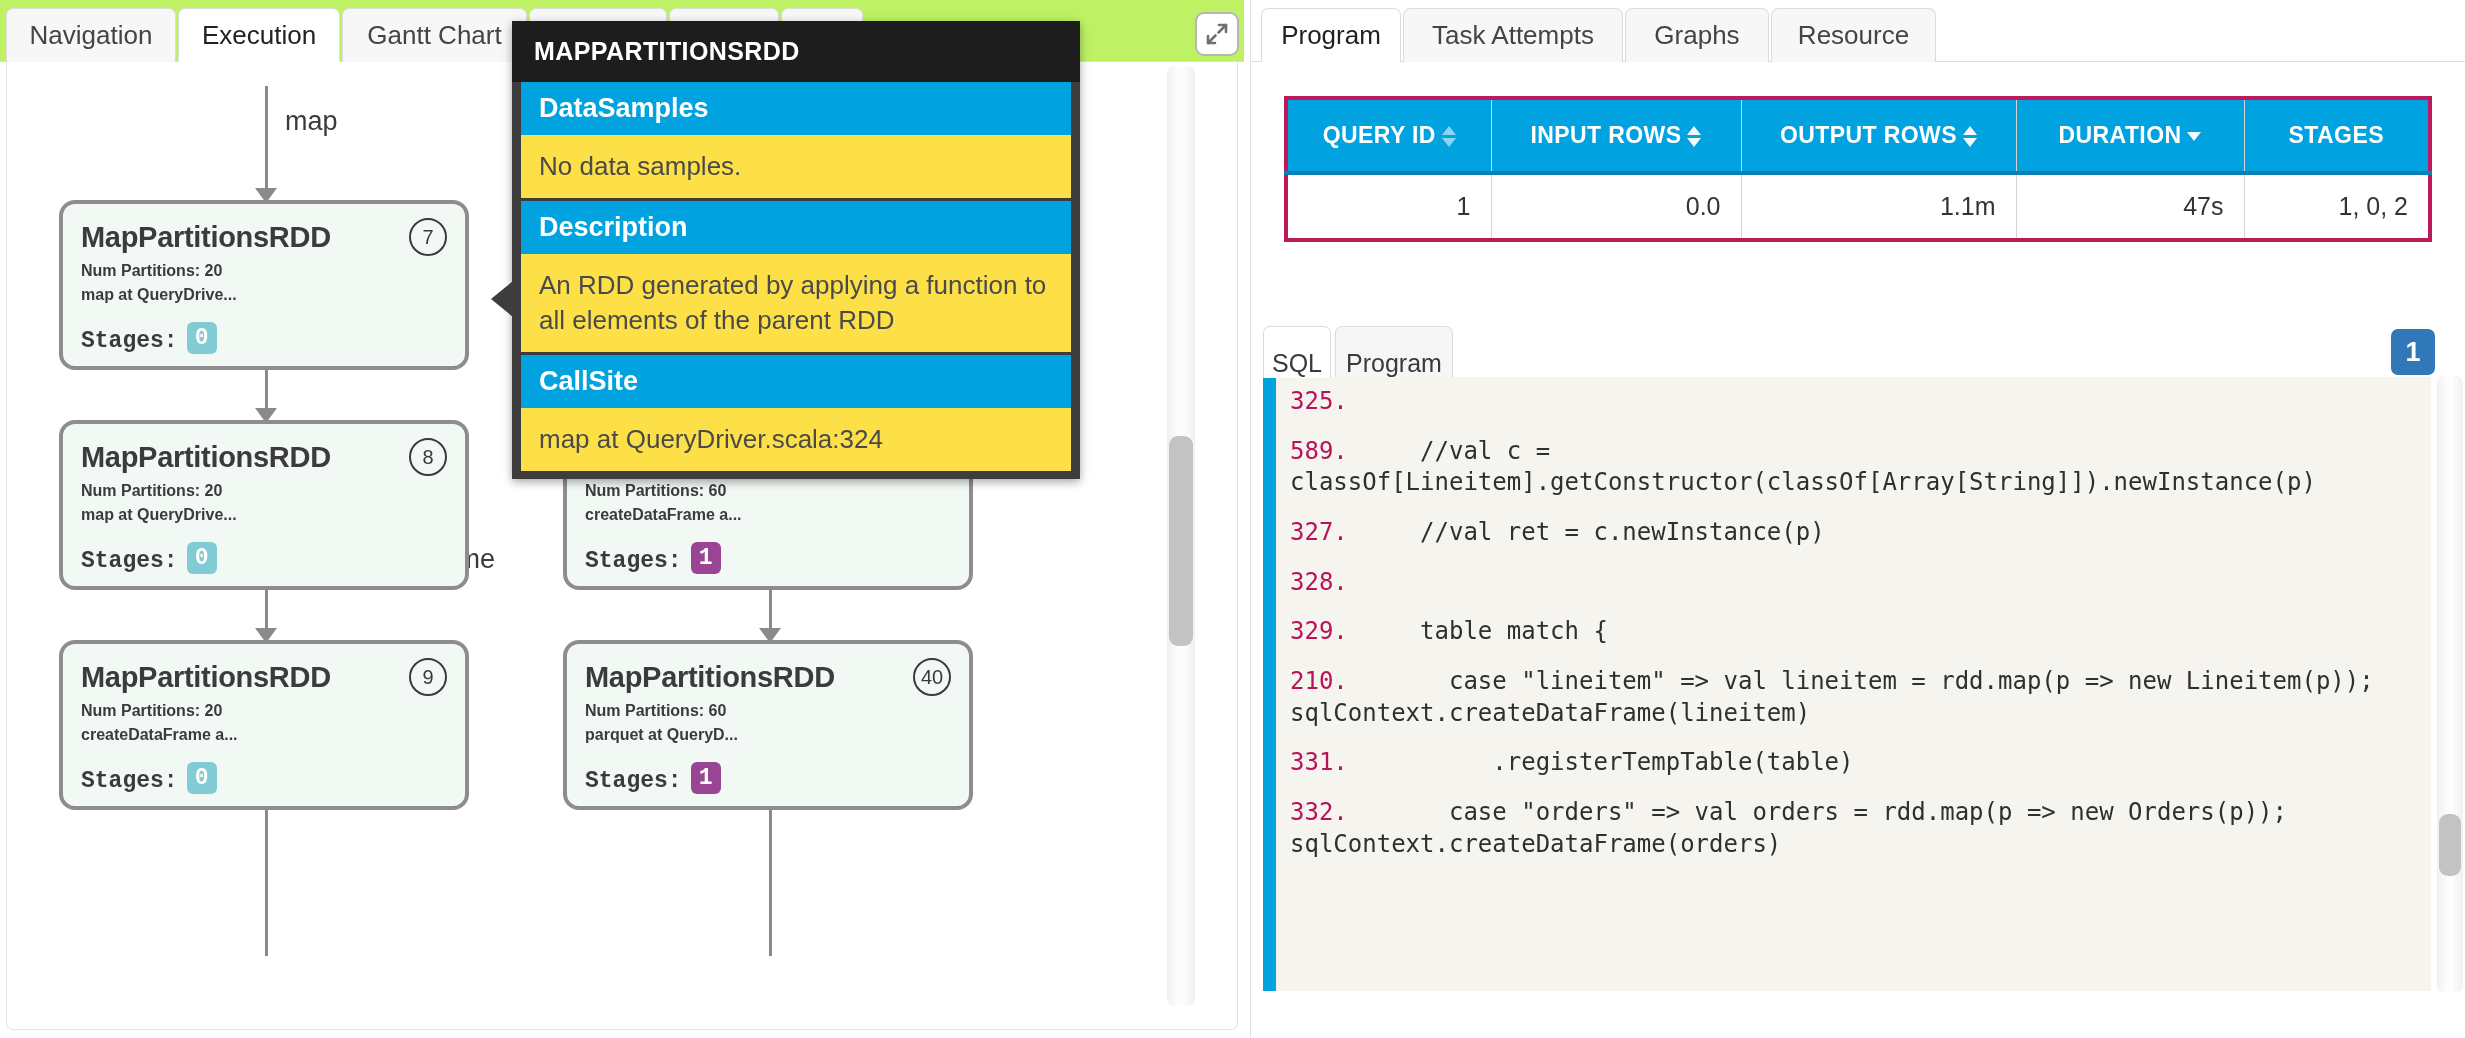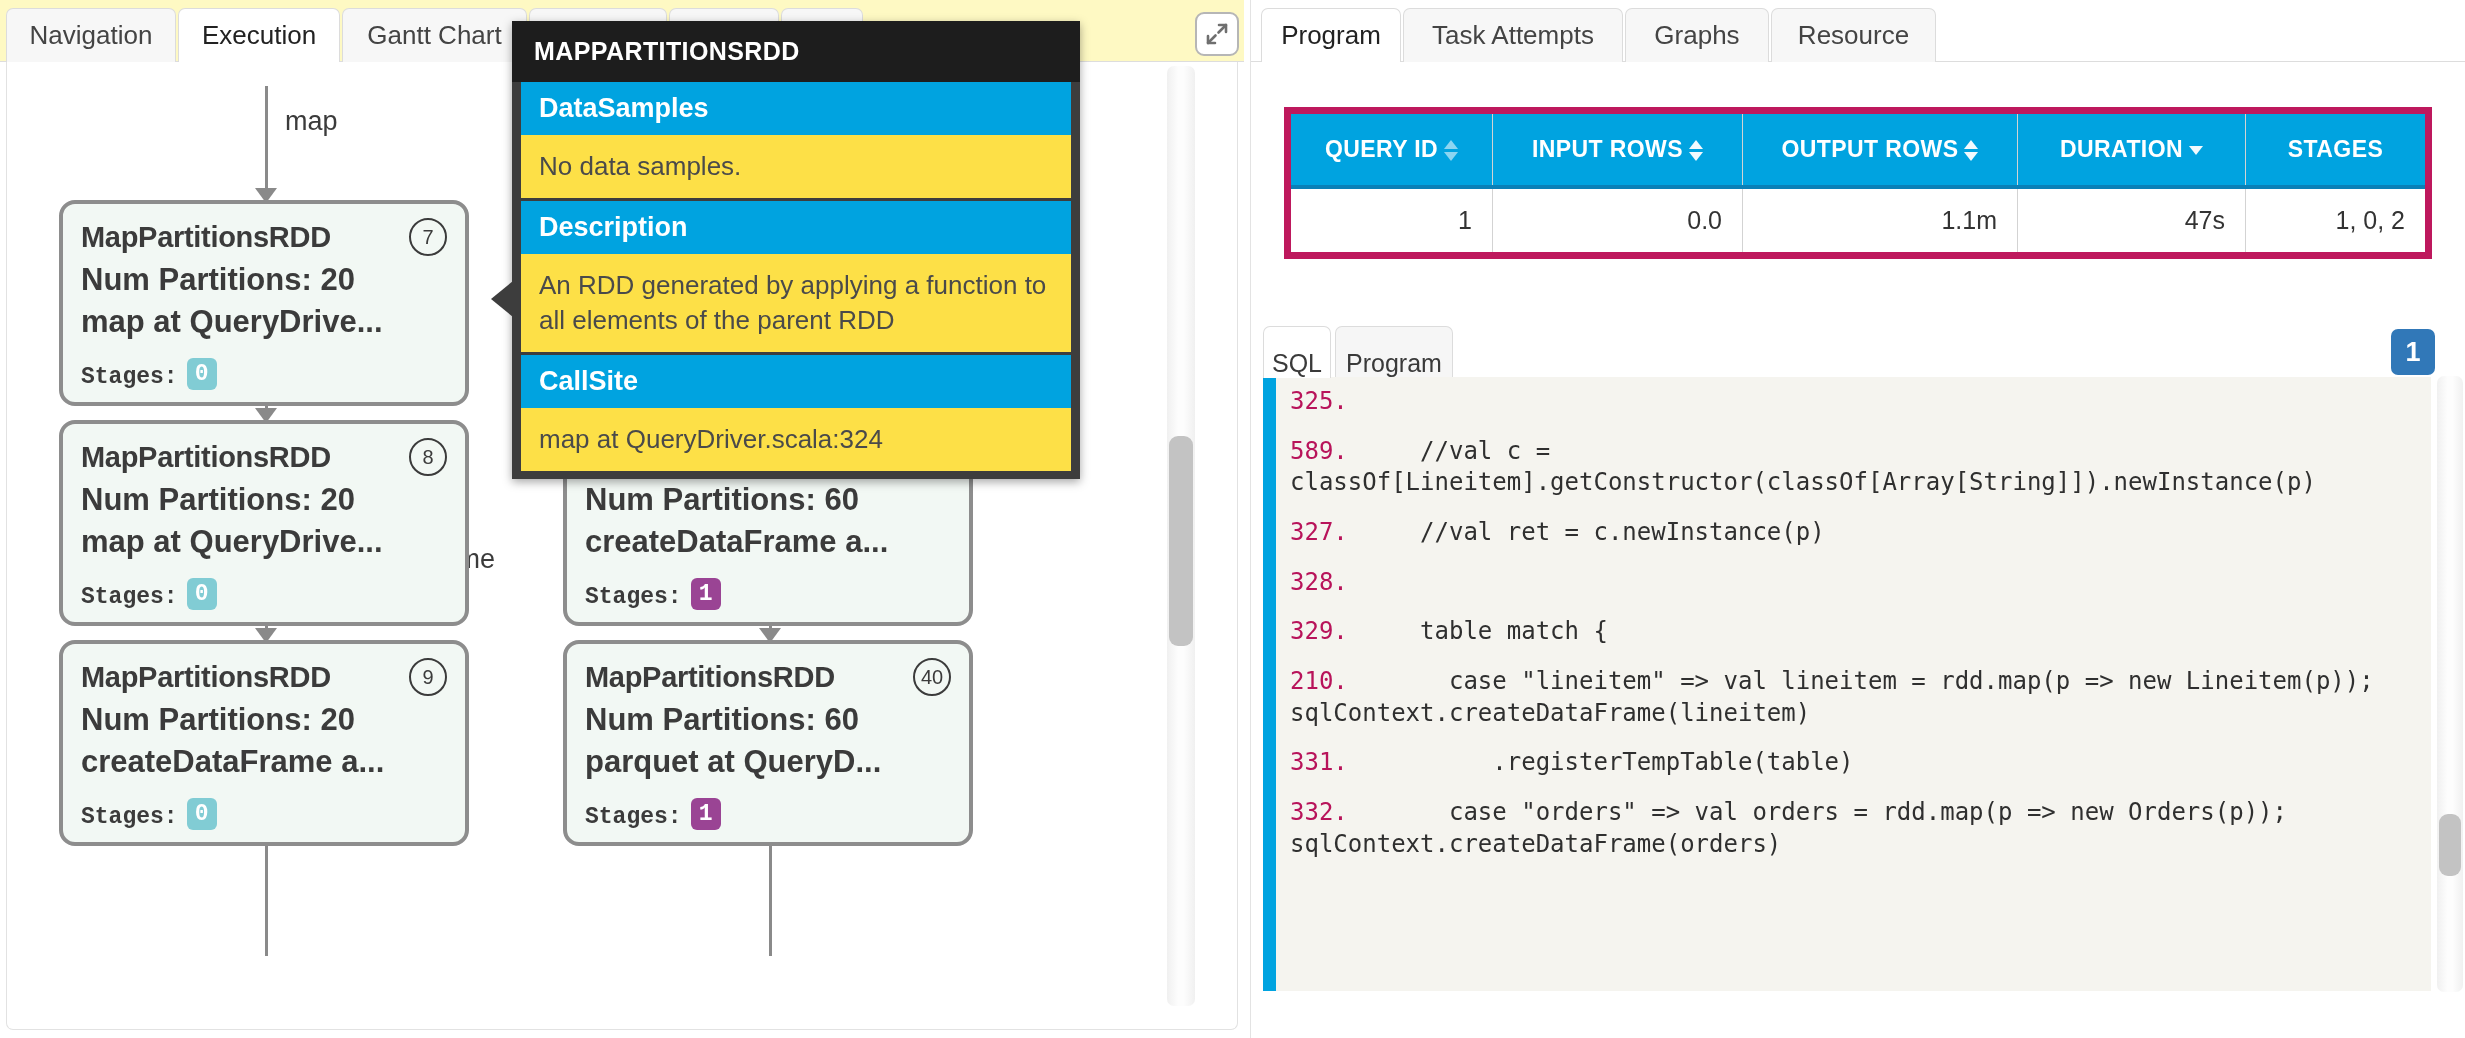--- a/index.html
+++ b/index.html
@@ -18,21 +18,21 @@
   #left-panel {
     position: absolute; left: 0; top: 0;
     width: 1244px; height: 1038px;
     background: #fff;
   }
 
   .tabbar {
     position: absolute; left: 0; top: 0;
     height: 62px; width: 100%;
     border-bottom: 1px solid #ddd;
-    background: #fef9c3;
+    background: #bef264;
   }
   .tab {
     position: absolute; top: 8px; height: 54px;
     background: #f7f7f7;
     border: 1px solid #dcdcdc;
     border-bottom: none;
     border-radius: 7px 7px 0 0;
     display: flex; align-items: center; justify-content: center;
     font-size: 26px; color: #444;
     cursor: pointer;
@@ -86,21 +86,21 @@
     letter-spacing: -0.3px;
   }
   .rdd-badge-circle {
     width: 38px; height: 38px; border-radius: 50%;
     border: 2.5px solid #3b3b3b;
     display: flex; align-items: center; justify-content: center;
     font-size: 20px; color: #3b3b3b; font-weight: 500;
     flex: 0 0 auto; margin-left: 14px;
   }
   .rdd-line {
-    font-size: 31px; color: #3b3b3b; font-weight: bold;
+    font-size: 16px; color: #3b3b3b; font-weight: bold;
     margin-top: 6px; white-space: nowrap;
   }
   .rdd-stages-row {
     display: flex; align-items: flex-end; margin-top: 18px;
     font-size: 23px; color: #3b3b3b; font-weight: bold; font-family: Liberation Mono, monospace;
   }
   .stage-chip {
     display: inline-flex; align-items: center; justify-content: center;
     min-width: 30px; height: 32px; padding: 0 8px;
     border-radius: 6px; margin-left: 9px;
@@ -187,22 +187,21 @@
   #rt-program { left: 10px;  width: 140px; }
   #rt-tasks   { left: 152px; width: 220px; }
   #rt-graphs  { left: 374px; width: 144px; }
   #rt-resource{ left: 520px; width: 165px; }
 
   
   #query-table {
     position: absolute; left: 33px; top: 96px;
     width: 1148px;
     border-collapse: collapse;
-    border: 7px solid #be185d;
-    margin-top: 11px;
+    border: 4px solid #be185d;
   }
   #query-table th {
     background: #00a3e0; color: #fff;
     font-size: 23px; font-weight: bold;
     letter-spacing: 0.4px;
     padding: 22px 16px 22px 16px;
     text-align: center;
     border-right: 1px solid #d3d3d3;
     border-bottom: 4px solid #0a80b7;
     position: relative;

